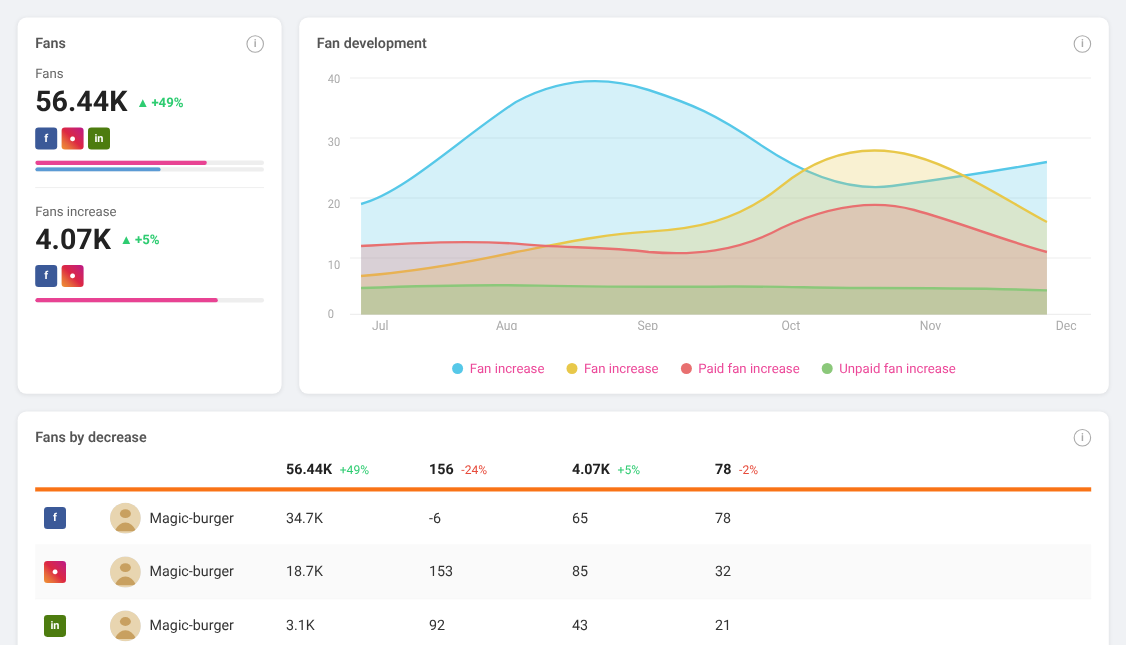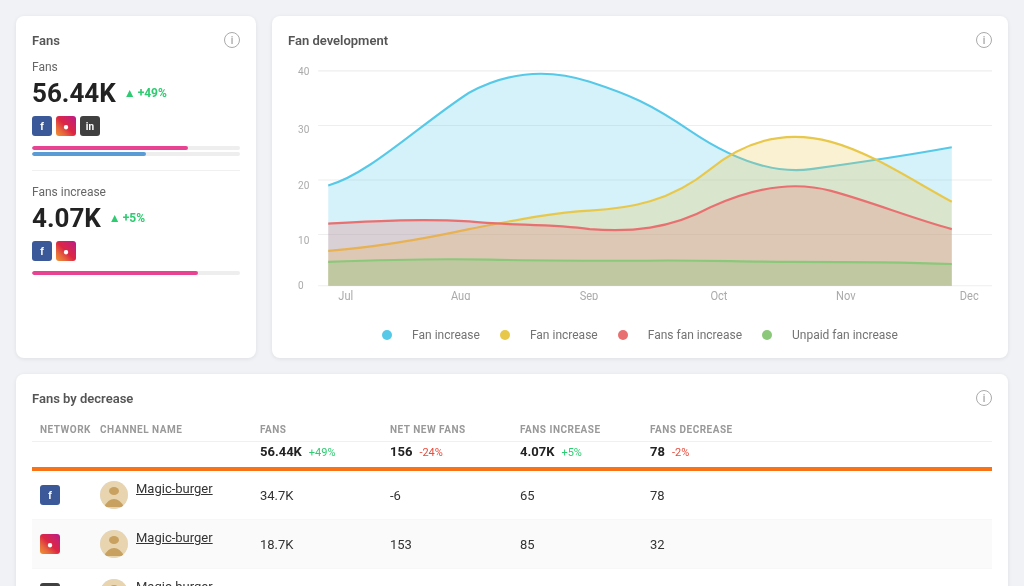--- a/index.html
+++ b/index.html
@@ -89,21 +89,21 @@
       border-radius: 3px;
       display: inline-flex;
       align-items: center;
       justify-content: center;
       font-size: 10px;
       font-weight: bold;
       color: #fff;
     }
     .fb { background: #3b5998; }
     .ig { background: linear-gradient(45deg, #f09433, #e6683c, #dc2743, #cc2366, #bc1888); }
-    .li { background: #404040; }
+    .li { background: #4d7c0f; }
     .progress-container {
       margin-top: 4px;
     }
     .progress-bar {
       height: 4px;
       border-radius: 2px;
       background: #eee;
       position: relative;
       overflow: hidden;
       margin-bottom: 2px;
@@ -129,23 +129,23 @@
     .chart-legend {
       display: flex;
       gap: 20px;
       justify-content: center;
       margin-top: 8px;
       flex-wrap: wrap;
     }
     .legend-item {
       display: flex;
       align-items: center;
-      gap: 20px;
+      gap: 6px;
       font-size: 12px;
-      color: #737373;
+      color: #ec4899;
     }
     .legend-dot {
       width: 10px;
       height: 10px;
       border-radius: 50%;
     }
     
     .table-section {
       margin-top: 0;
     }
@@ -172,22 +172,22 @@
       display: grid;
       grid-template-columns: 60px 160px 130px 130px 130px 130px;
       padding: 10px 8px;
       font-size: 13px;
       color: #333;
       border-bottom: 1px solid #f7f7f7;
       align-items: center;
     }
     .channel-cell {
       display: flex;
+      align-items: center;
       gap: 8px;
-      text-decoration: underline;
     }
     .channel-avatar {
       width: 28px;
       height: 28px;
       border-radius: 50%;
       background: #ddd;
       display: flex;
       align-items: center;
       justify-content: center;
       font-size: 10px;
@@ -315,46 +315,38 @@
       <div class="legend-item">
         <div class="legend-dot" style="background:#56c8e8;"></div>
         <span>Fan increase</span>
       </div>
       <div class="legend-item">
         <div class="legend-dot" style="background:#e8c84a;"></div>
         <span>Fan increase</span>
       </div>
       <div class="legend-item">
         <div class="legend-dot" style="background:#e87070;"></div>
-        <span>Fans fan increase</span>
+        <span>Paid fan increase</span>
       </div>
       <div class="legend-item">
         <div class="legend-dot" style="background:#8bc87a;"></div>
         <span>Unpaid fan increase</span>
       </div>
     </div>
   </div>
 </div>
 
 <div class="bottom-card">
   <div class="card-header">
     <span>Fans by decrease</span>
     <div class="info-icon">i</div>
   </div>
 
   <div class="table-section">
 
-    <div class="table-header-row">
-      <div>Network</div>
-      <div>Channel Name</div>
-      <div>Fans</div>
-      <div>Net New Fans</div>
-      <div>Fans Increase</div>
-      <div>Fans Decrease</div>
-    </div>
 
     <div class="table-sub-row">
       <div></div>
       <div></div>
       <div>
         <span class="metric-sub">56.44K</span>
         <span class="sub-badge up">+49%</span>
       </div>
       <div>
         <span class="metric-sub">156</span>

